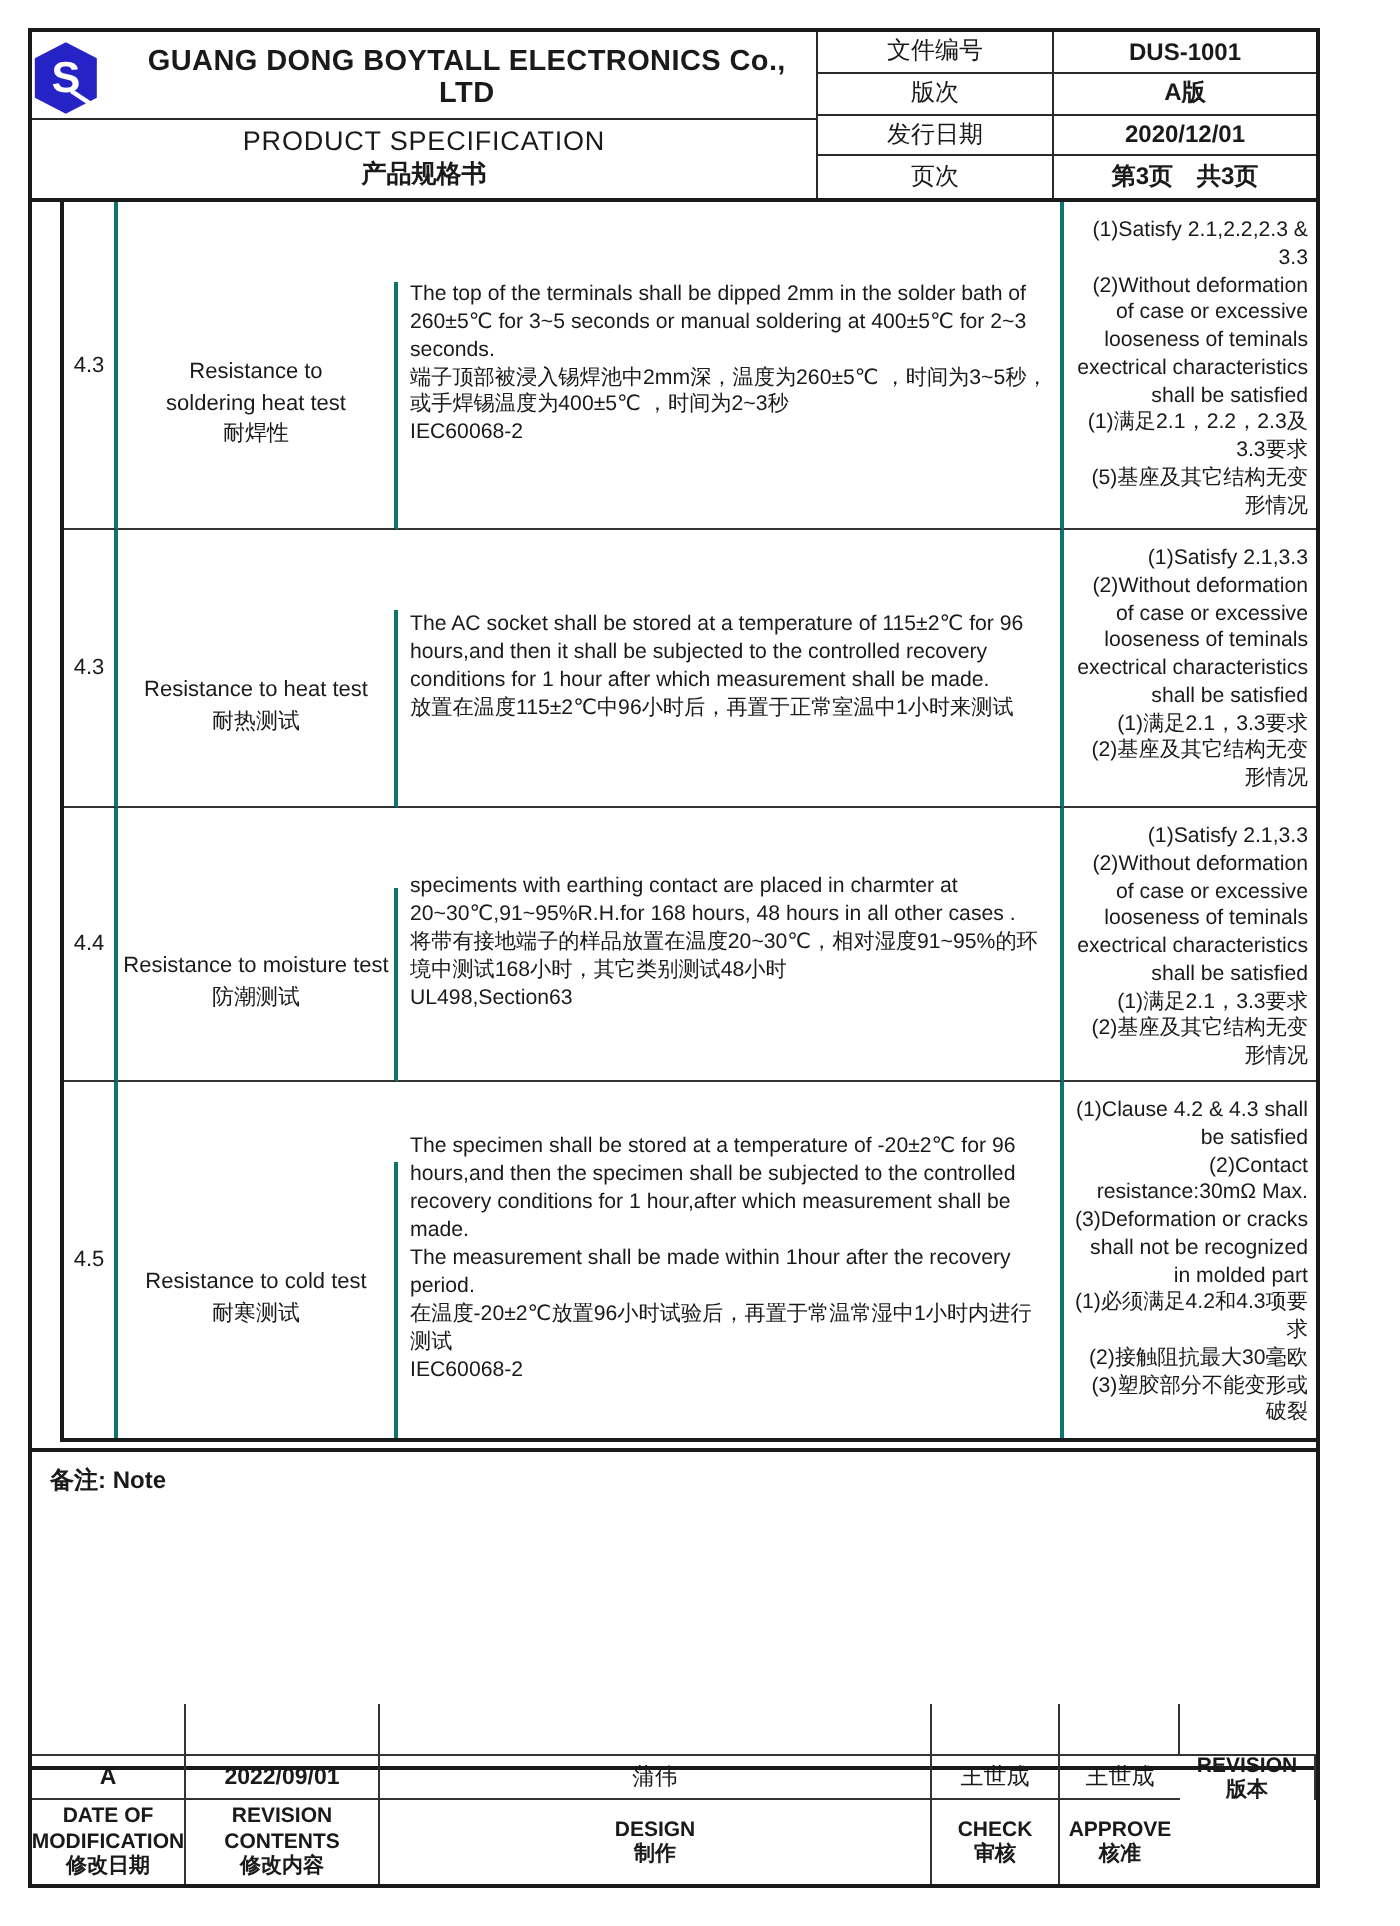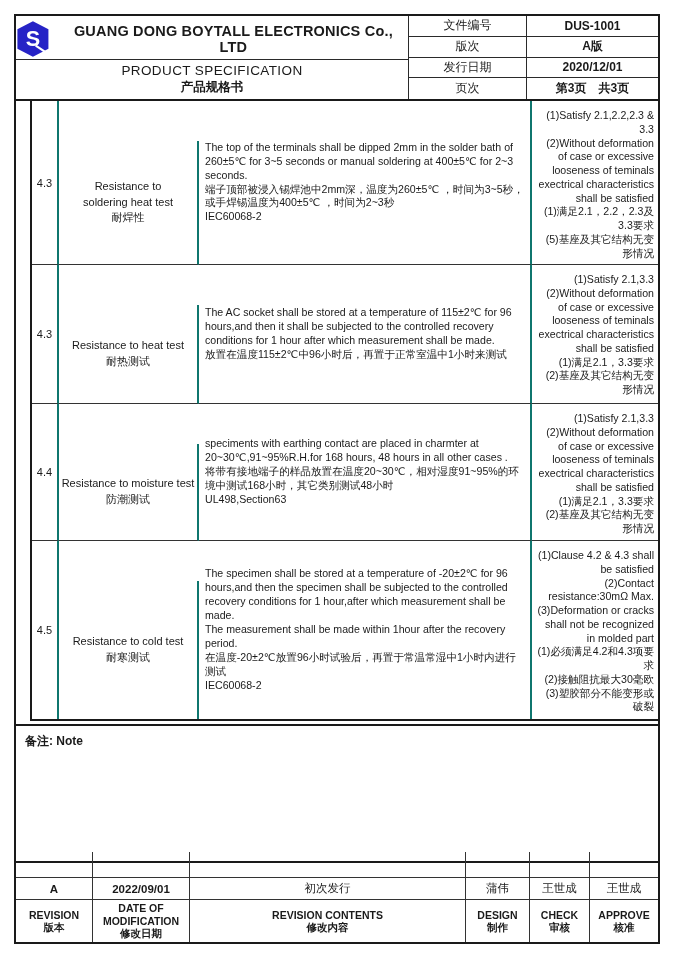--- a/index.html
+++ b/index.html
@@ -42,21 +42,21 @@
   .cell { border-right:2px solid #0f766e; border-bottom:1px solid #333; overflow:hidden; }
   .cell.last-col { border-right:none;text-align:right; }
   .cell.last-row { border-bottom:none; }
   .c-no   { display:flex; align-items:center; justify-content:center; font-size:11px; }
   .c-name { display:flex; align-items:center; justify-content:center; text-align:center; font-size:11px; line-height:1.45; padding:2px;margin-top:40px; }
   .c-desc { display:flex; align-items:center; font-size:10.6px; line-height:1.32; padding:4px 6px; }
   .c-req  { font-size:10.6px; line-height:1.3; padding:8px 4px 2px 4px; }
 
   
   .note-box {
-    position:absolute; left:0; right:0; top:708px; height:139px;
+    position:absolute; left:0; right:0; top:708px; height:161px;
     border-top:2px solid #1a1a1a; border-bottom:2px solid #1a1a1a;
     padding:5px 9px;
   }
   .note-label { font-size:12px; font-weight:bold; }
 
   
   .rev-table {
     position:absolute; left:0; right:0; top:836px; bottom:0;
     display:grid;
     grid-template-columns:77px 97px 276px 64px 60px 1fr;
@@ -177,21 +177,20 @@
 
       <div class="rv"></div>
       <div class="rv"></div>
       <div class="rv"></div>
       <div class="rv"></div>
       <div class="rv"></div>
       <div class="rv last-col"></div>
 
       <div class="rv entry b">A</div>
       <div class="rv entry b">2022/09/01</div>
-      <div class="rv entry">初次发行</div>
       <div class="rv entry">蒲伟</div>
       <div class="rv entry">王世成</div>
       <div class="rv entry last-col">王世成</div>
 
       <div class="rv hdr-row preline">REVISION
 版本</div>
       <div class="rv hdr-row preline">DATE OF
 MODIFICATION
 修改日期</div>
       <div class="rv hdr-row preline">REVISION CONTENTS

